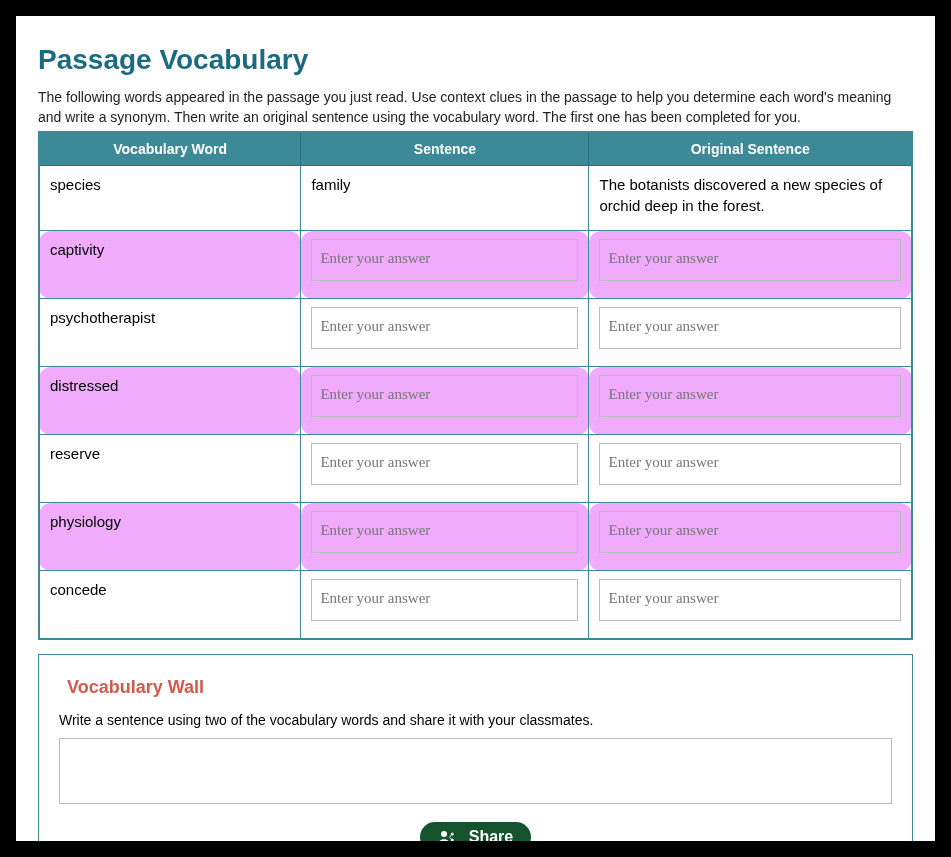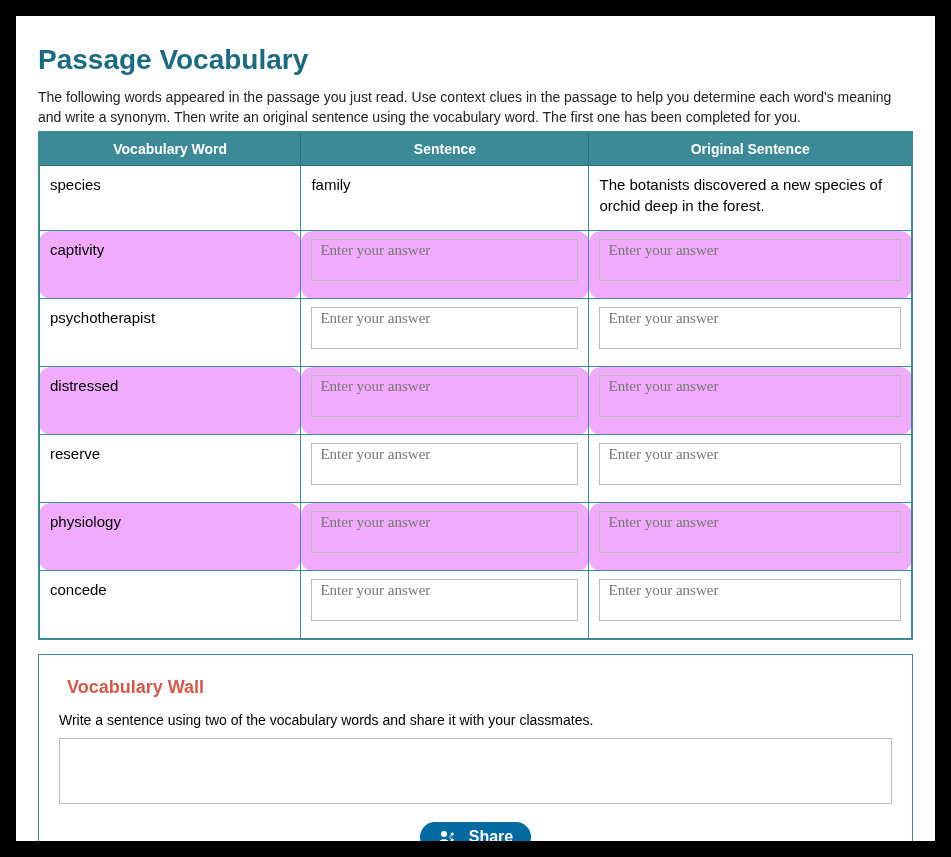--- a/index.html
+++ b/index.html
@@ -56,21 +56,21 @@
     background: #f0abfc;
     border-radius: 12px;
   }
   .col-word { width: 30%; }
   .col-syn  { width: 33%; }
   .col-sent { width: 37%; }
   .ans-input {
     width: 100%;
     height: 42px;
     border: 1px solid #bbb;
-    padding: 2px 8px;
+    padding: 10px 8px;
     font-family: Georgia, 'Times New Roman', serif;
     font-size: 15px;
     color: #333;
     background: inherit;
     resize: none;
   }
   .ans-input::placeholder { color: #777; font-family: Georgia, serif; }
   .vocab-static {
     font-size: 15px;
     line-height: 1.4;
@@ -99,21 +99,21 @@
     resize: none;
   }
   .share-row {
     text-align: center;
     padding: 14px 0 6px 0;
   }
   .share-btn {
     display: inline-flex;
     align-items: center;
     gap: 13px;
-    background: #0369a1;
+    background: #14532d;
     color: #fff;
     border: none;
     border-radius: 18px;
     padding: 6px 18px;
     font-size: 16px;
     font-weight: bold;
     cursor: pointer;
   }
   .share-icon {
     display: inline-block;

